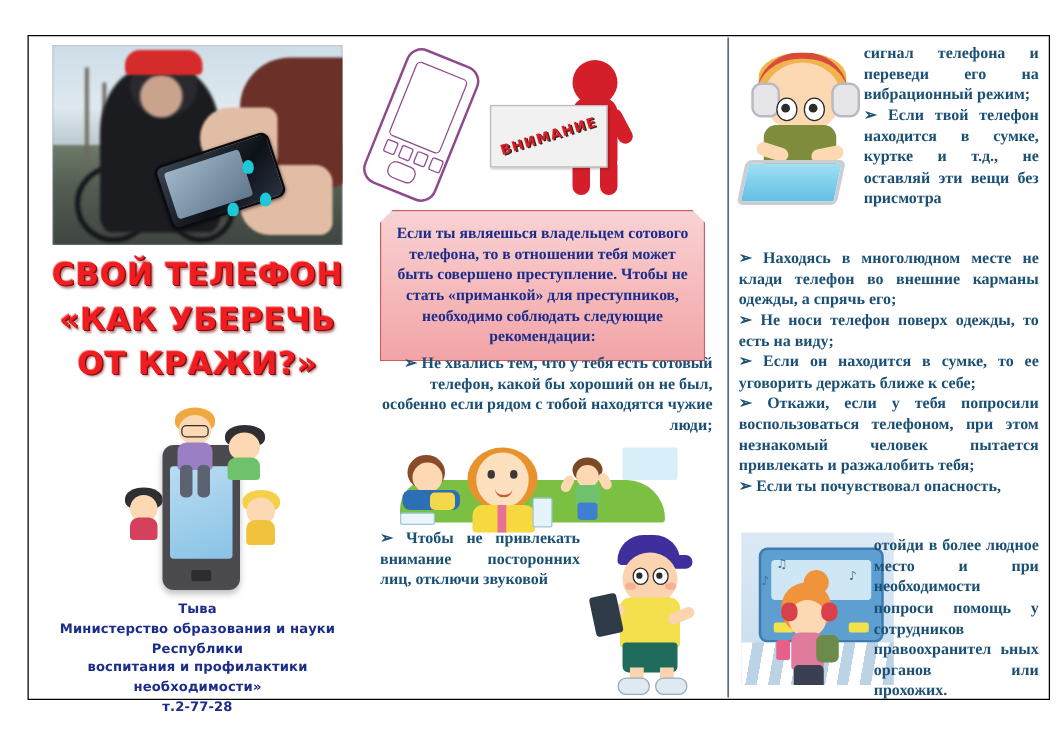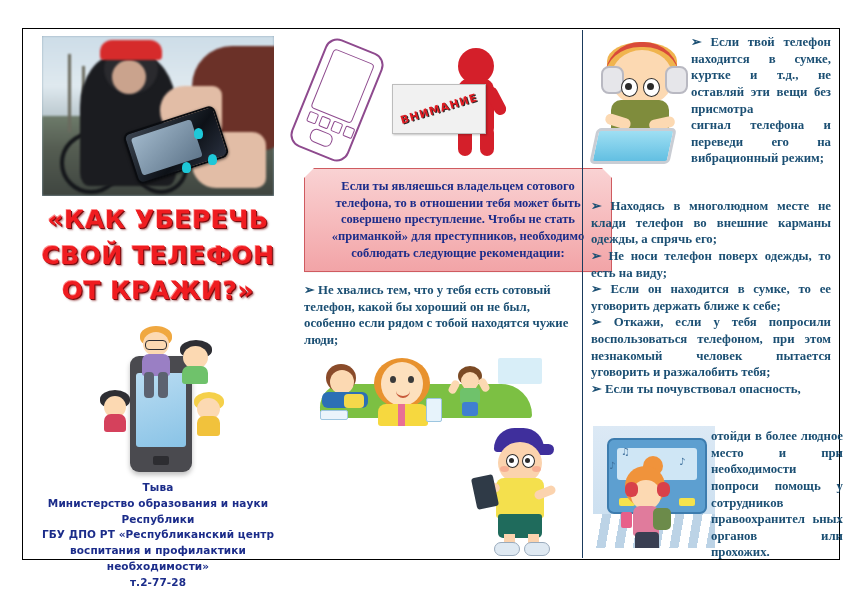--- a/index.html
+++ b/index.html
@@ -239,21 +239,21 @@
     font-size: 11px;
     letter-spacing: 1px;
     color: #e01b22;
     text-shadow: 1px 1px 0 #2a2a2a;
     white-space: nowrap;
   }
 
   .pink-box {
     position: absolute;
     left: 8px; top: 138px;
-    width: 308px;
+    width: 260px;
     padding: 9px 12px 10px 12px;
     box-sizing: border-box;
     background: linear-gradient(#f9d2d3 0%, #f6b9bb 55%, #f2a4a7 100%);
     border: 1.5px solid #cf5b60;
     text-align: center;
     font-family: "Liberation Serif", serif;
     font-weight: bold;
     font-size: 12.5px;
     line-height: 1.33;
     color: #1b2c8a;
@@ -266,21 +266,21 @@
     position: absolute;
     font-family: "Liberation Serif", serif;
     font-weight: bold;
     font-size: 12.8px;
     line-height: 1.3;
     color: #1b4f73;
     text-align: justify;
   }
   .tip-mid-1 {
     left: 8px; top: 252px; width: 266px;
-    text-align: left;
+    text-align: right;
   }
   .tip-mid-2 {
     left: 8px; top: 392px; width: 160px;
   }
   .tip-mid-2 p { margin: 0; text-align: justify; }
 
   .kids-row-art {
     position: absolute;
     left: 16px; top: 326px;
     width: 230px; height: 62px;
@@ -366,21 +366,21 @@
     font-weight: bold;
     font-size: 12.8px;
     line-height: 1.3;
     color: #1b4f73;
     text-align: justify;
   }
   .rp-text p { margin: 0; }
   .rp-block-1 { left: 100px; top: 4px; width: 140px; }
   .rp-block-1b { left: 0; top: 128px; width: 240px; }
   .rp-block-2 { left: 0; top: 168px; width: 240px; }
-  .rp-block-3 { left: 120px; top: 398px; width: 132px; }
+  .rp-block-3 { left: 108px; top: 398px; width: 132px; }
 
   .headphone-kid-art {
     position: absolute;
     left: 4px; top: 6px;
     width: 96px; height: 122px;
   }
   .hk-head {
     position: absolute; left: 16px; top: 14px; width: 62px; height: 56px;
     background: #fcd9b2; border-radius: 50%;
   }
@@ -502,22 +502,22 @@
       <div class="ph-hand" style="left:150px; top:96px; width:74px; height:56px; border-radius:30px 14px 10px 24px;"></div>
       <div class="ph-phone">
         <div class="ph-phone-screen"></div>
       </div>
       <div class="ph-nail" style="left:152px; top:92px;"></div>
       <div class="ph-nail" style="left:166px; top:118px;"></div>
       <div class="ph-nail" style="left:140px; top:126px;"></div>
     </div>
 
     <div class="title-block">
+      <div class="title-line">СВОЙ ТЕЛЕФОН</div>
       <div class="title-line">«КАК УБЕРЕЧЬ</div>
-      <div class="title-line">СВОЙ ТЕЛЕФОН</div>
       <div class="title-line">ОТ КРАЖИ?»</div>
     </div>
 
     <div class="kids-phone-art">
       <div class="kp-phone">
         <div class="kp-screen"></div>
         <div class="kp-home"></div>
       </div>
 
       <div class="kp-kid" style="left:36px; top:0;">
@@ -544,21 +544,20 @@
       <div class="kp-kid" style="left:96px; top:66px;">
         <div class="kp-hair" style="left:0; top:0; width:30px; height:18px; background:#f5d04a;"></div>
         <div class="kp-head" style="left:3px; top:6px; width:23px; height:22px; background:#fcd9b2;"></div>
         <div class="kp-body" style="left:3px; top:24px; width:23px; height:20px; background:#f1c23c;"></div>
       </div>
     </div>
 
     <div class="ministry-block">
       <span class="ml">Тыва</span>
       <span class="ml">Министерство образования и науки Республики</span>
-      <span class="ml">ГБУ  ДПО РТ «Республиканский центр</span>
       <span class="ml">воспитания и профилактики необходимости»</span>
       <span class="ml ministry-phone">т.2-77-28</span>
     </div>
   </div>
 
   <div class="panel panel-mid">
 
     <div class="attention-art">
       <div class="aa-phone-outline">
         <div class="aa-phone-screen-o"></div>
@@ -614,20 +613,21 @@
         <div class="kr-head" style="left:7px; top:6px; width:18px; height:18px; background:#fcd9b2;"></div>
         <div style="position:absolute; left:6px; top:22px; width:20px; height:16px; background:#6fc26b; border-radius:4px;"></div>
         <div style="position:absolute; left:8px; top:36px; width:16px; height:14px; background:#3f7fd0; border-radius:3px;"></div>
         <div style="position:absolute; left:-4px; top:14px; width:8px; height:14px; background:#fcd9b2; border-radius:4px; transform:rotate(28deg);"></div>
         <div style="position:absolute; left:26px; top:12px; width:8px; height:14px; background:#fcd9b2; border-radius:4px; transform:rotate(-28deg);"></div>
       </div>
       <div class="kr-blue-card"></div>
     </div>
 
     <div class="tip-text tip-mid-2">
+      <p>➢ Чтобы не привлекать внимание посторонних лиц, отключи звуковой</p>
     </div>
 
     <div class="boy-tablet-art">
       <div class="bt-cap"></div>
       <div class="bt-visor"></div>
       <div class="bt-head"></div>
       <div class="bt-eye" style="left:34px;"></div>
       <div class="bt-eye" style="left:50px;"></div>
       <div class="bt-pupil" style="left:37px;"></div>
       <div class="bt-pupil" style="left:53px;"></div>
@@ -658,30 +658,30 @@
         <div class="hk-eye" style="left:48px;"></div>
         <div class="hk-pupil" style="left:30px;"></div>
         <div class="hk-pupil" style="left:52px;"></div>
         <div class="hk-body"></div>
         <div class="hk-arm" style="left:10px; top:80px; width:26px; height:11px; transform:rotate(18deg);"></div>
         <div class="hk-arm" style="left:54px; top:82px; width:26px; height:11px; transform:rotate(-12deg);"></div>
         <div class="hk-tablet"></div>
       </div>
 
       <div class="rp-text rp-block-1">
+        <p>сигнал телефона и переведи его на вибрационный режим;</p>
         <p>➢ Если твой телефон находится в сумке, куртке и т.д., не оставляй эти вещи без присмотра</p>
-        <p>сигнал телефона и переведи его на вибрационный режим;</p>
       </div>
 
 
       <div class="rp-text rp-block-2">
         <p>➢ Находясь в многолюдном месте не клади телефон во внешние карманы одежды, а спрячь его;</p>
         <p>➢ Не носи телефон поверх одежды, то есть на виду;</p>
         <p>➢ Если он находится в сумке, то ее уговорить держать ближе к себе;</p>
-        <p>➢ Откажи, если у тебя попросили воспользоваться телефоном, при этом незнакомый человек пытается уговорить и разжалобить тебя;</p>
+        <p>➢ Откажи, если у тебя попросили воспользоваться телефоном, при этом незнакомый человек пытается привлекать и разжалобить тебя;</p>
         <p>➢ Если ты почувствовал опасность,</p>
       </div>
 
       <div class="bus-girl-art">
         <div class="bg-bus">
           <div class="bg-bus-win"></div>
           <div class="bg-bus-lamp" style="left:10px;"></div>
           <div class="bg-bus-lamp" style="right:10px;"></div>
         </div>
         <div class="bg-zebra"></div>

